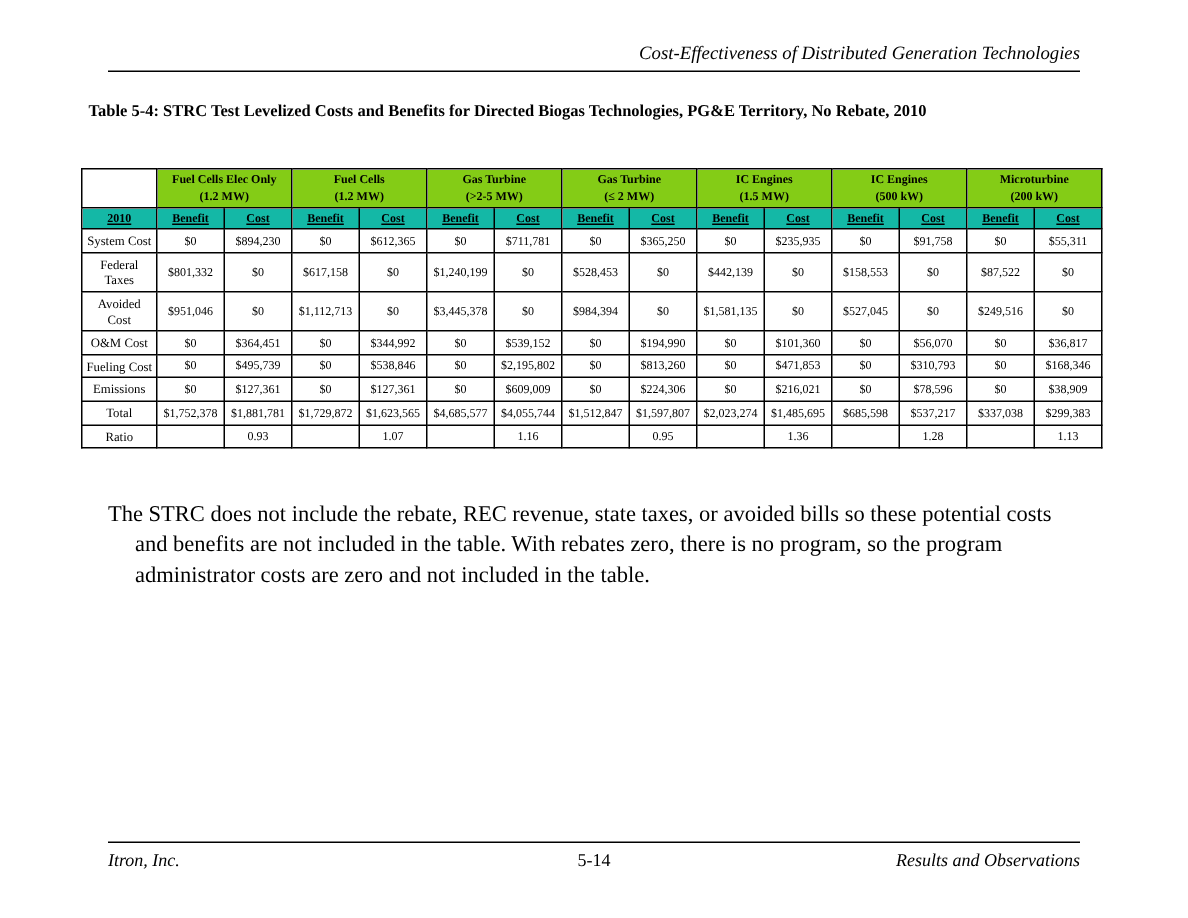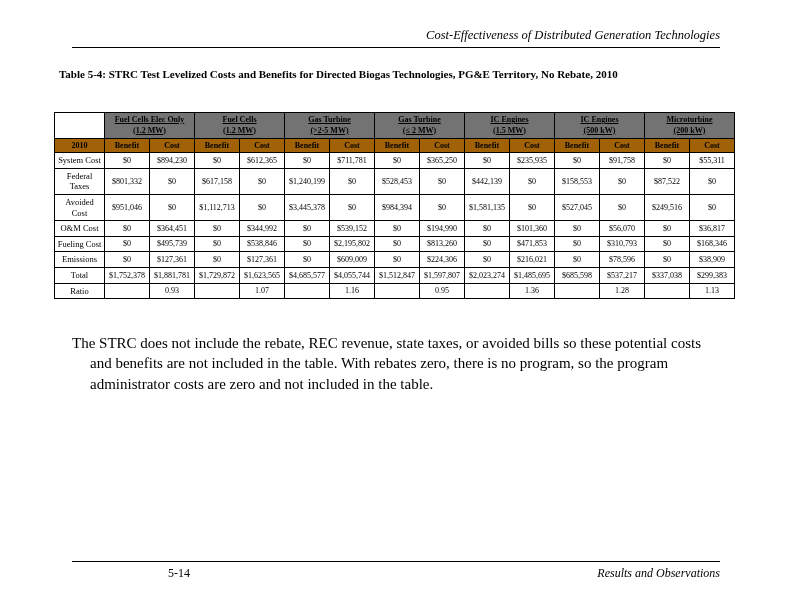--- a/index.html
+++ b/index.html
@@ -55,36 +55,36 @@
   table.cbt th, table.cbt td {
     border: 1px solid #000;
     text-align: center;
     vertical-align: middle;
     padding: 1px 1px;
     font-weight: normal;
     overflow: hidden;
     white-space: nowrap;
   }
   table.cbt th.group {
-    background: #737373;
+    background: #84cc16;
     font-weight: bold;
     font-size: 8px;
     height: 26px;
     white-space: normal;
     line-height: 1.3;
-    text-decoration: underline;
   }
   table.cbt th.corner {
     background: #ffffff;
   }
   table.cbt th.head2 {
-    background: #a16207;
+    background: #14b8a6;
     font-weight: bold;
     font-size: 8px;
     height: 14px;
+    text-decoration: underline;
   }
   table.cbt th.rowlabel {
     background: #ffffff;
     font-size: 8.5px;
     white-space: normal;
     line-height: 1.25;
     padding: 2px 2px;
     font-family: Liberation Serif, serif;
   }
   table.cbt td.val {
@@ -335,17 +335,18 @@
           <td class="val">1.28</td>
           <td class="val"></td>
           <td class="val">1.13</td>
         </tr>
       </tbody>
     </table>
 
   <div class="note">The STRC does not include the rebate, REC revenue, state taxes, or avoided bills so these potential costs and benefits are not included in the table.  With rebates zero, there is no program, so the program administrator costs are zero and not included in the table.</div>
 
   <div class="doc-footer">
+    <div class="fleft">Itron, Inc.</div>
     <div class="fcenter">5-14</div>
     <div class="fright">Results and Observations</div>
   </div>
 
 </div>
 
 </body></html>

